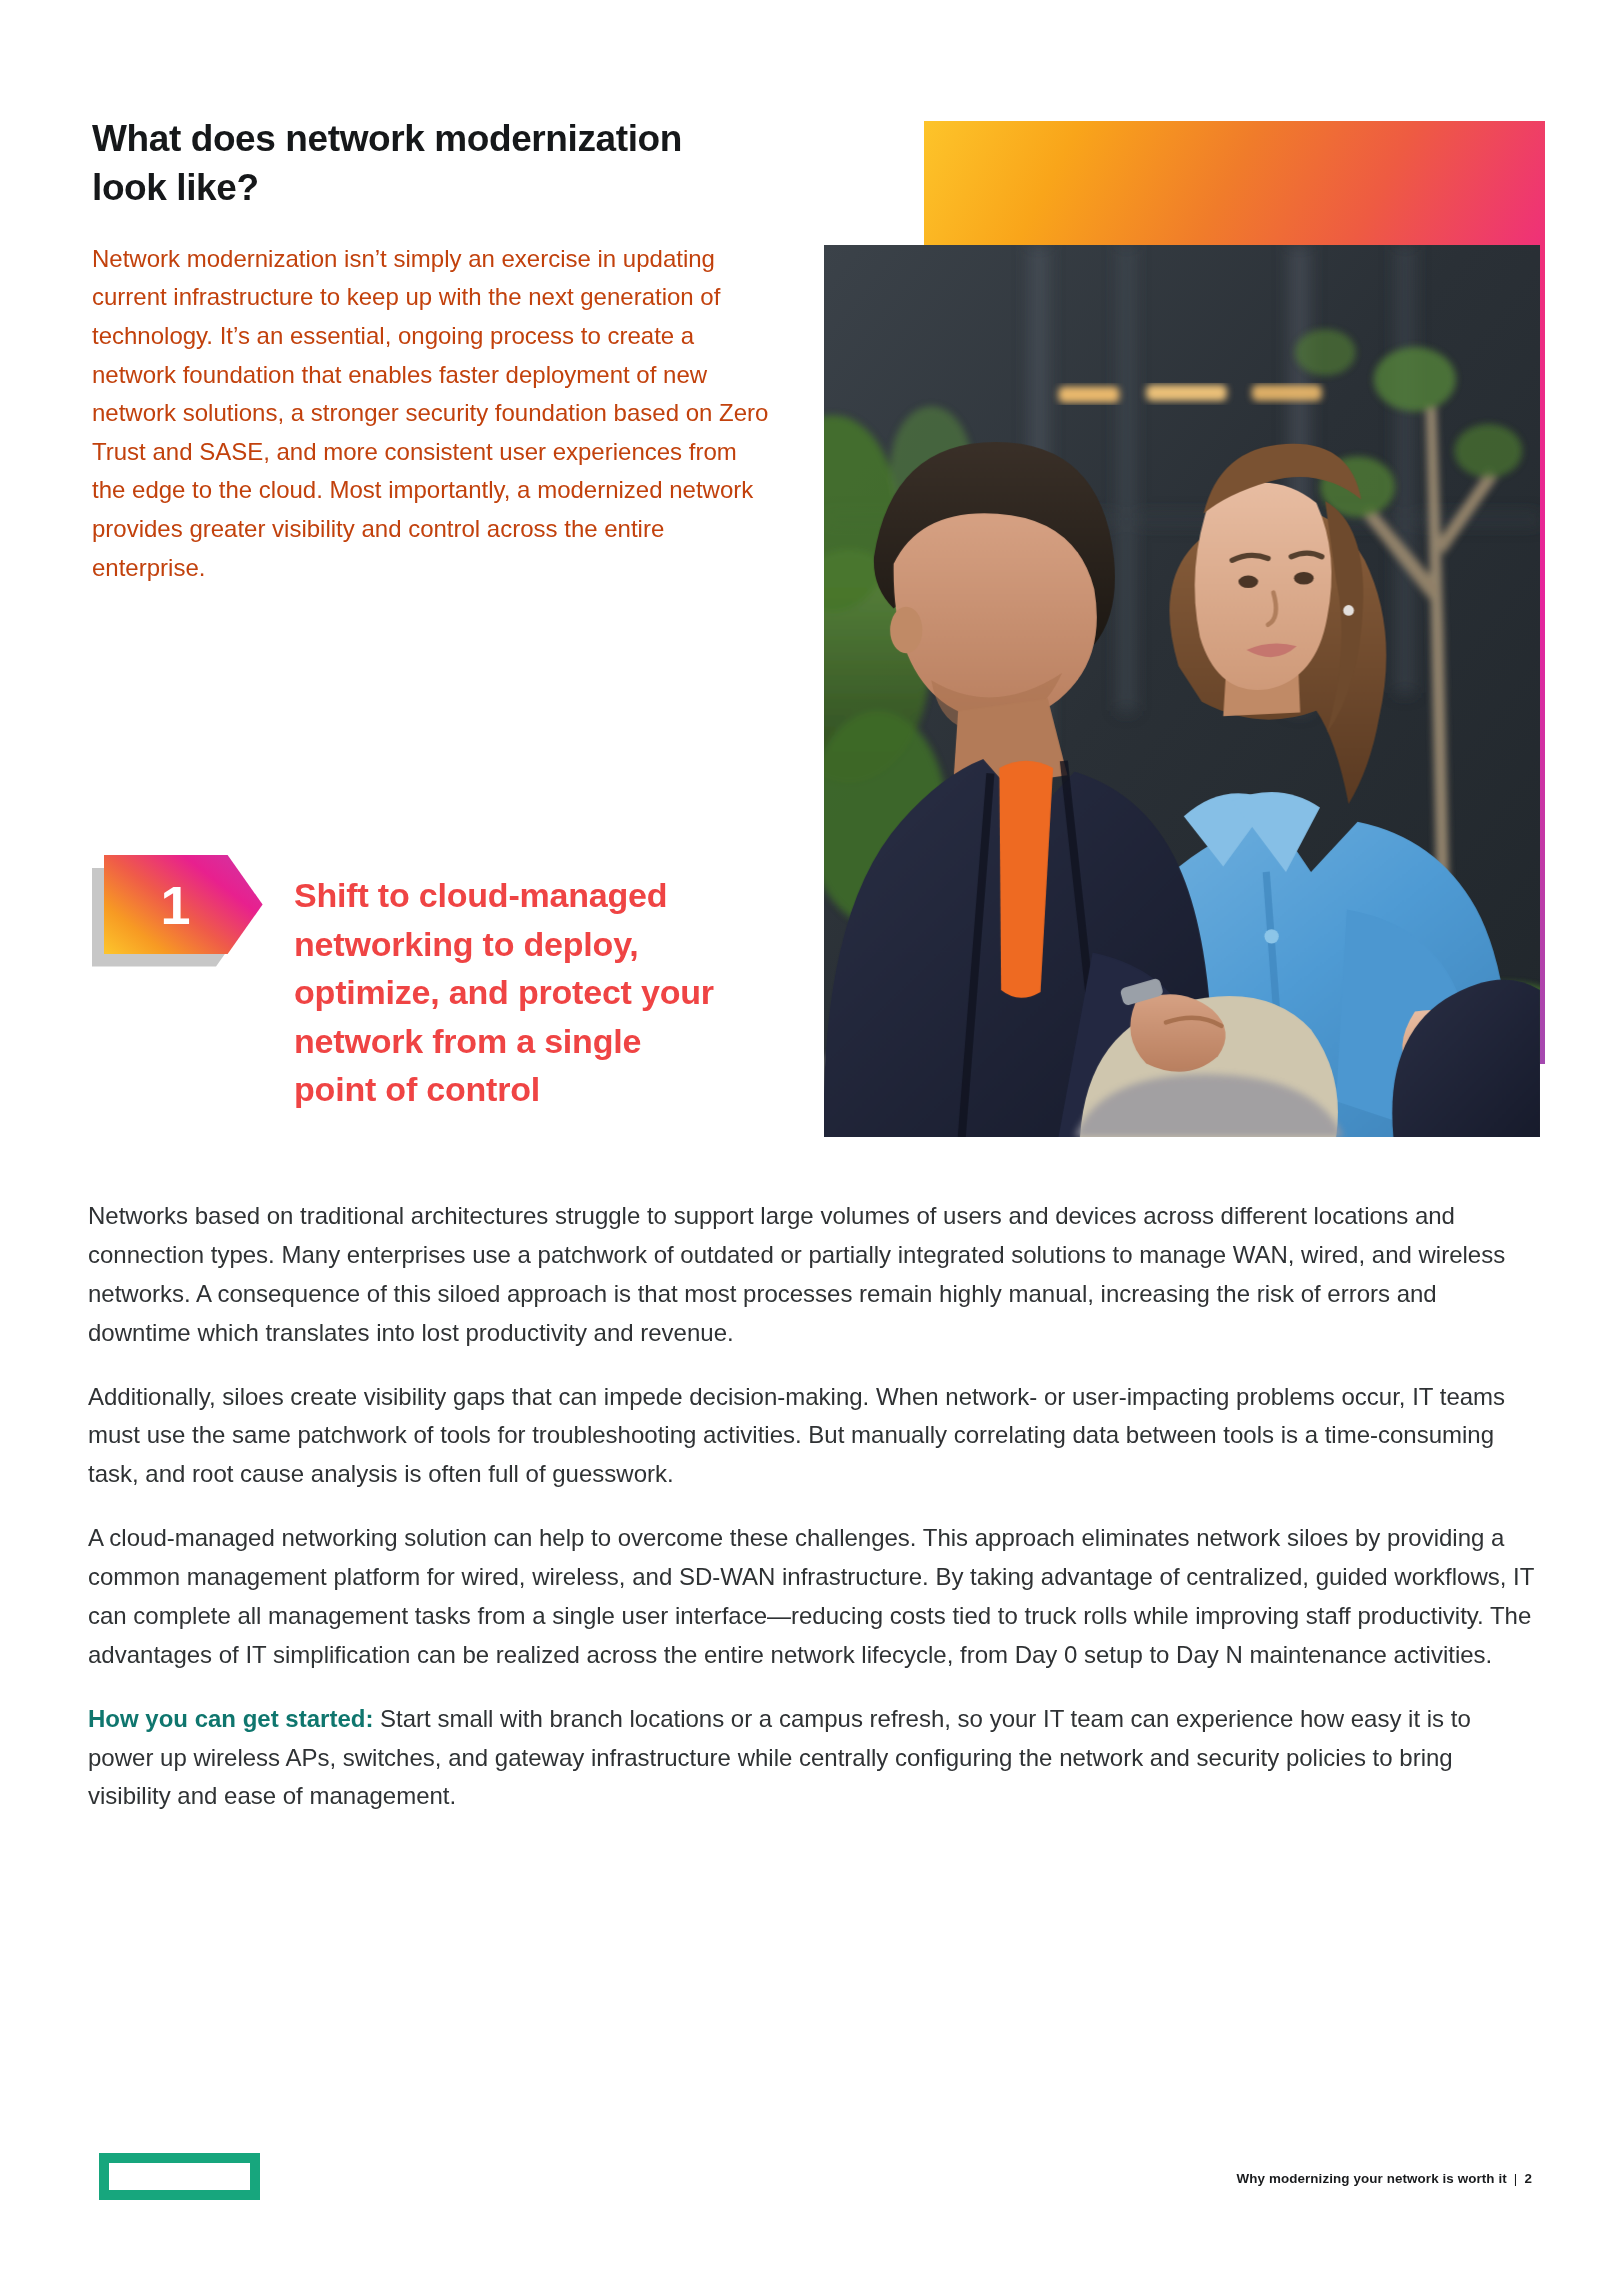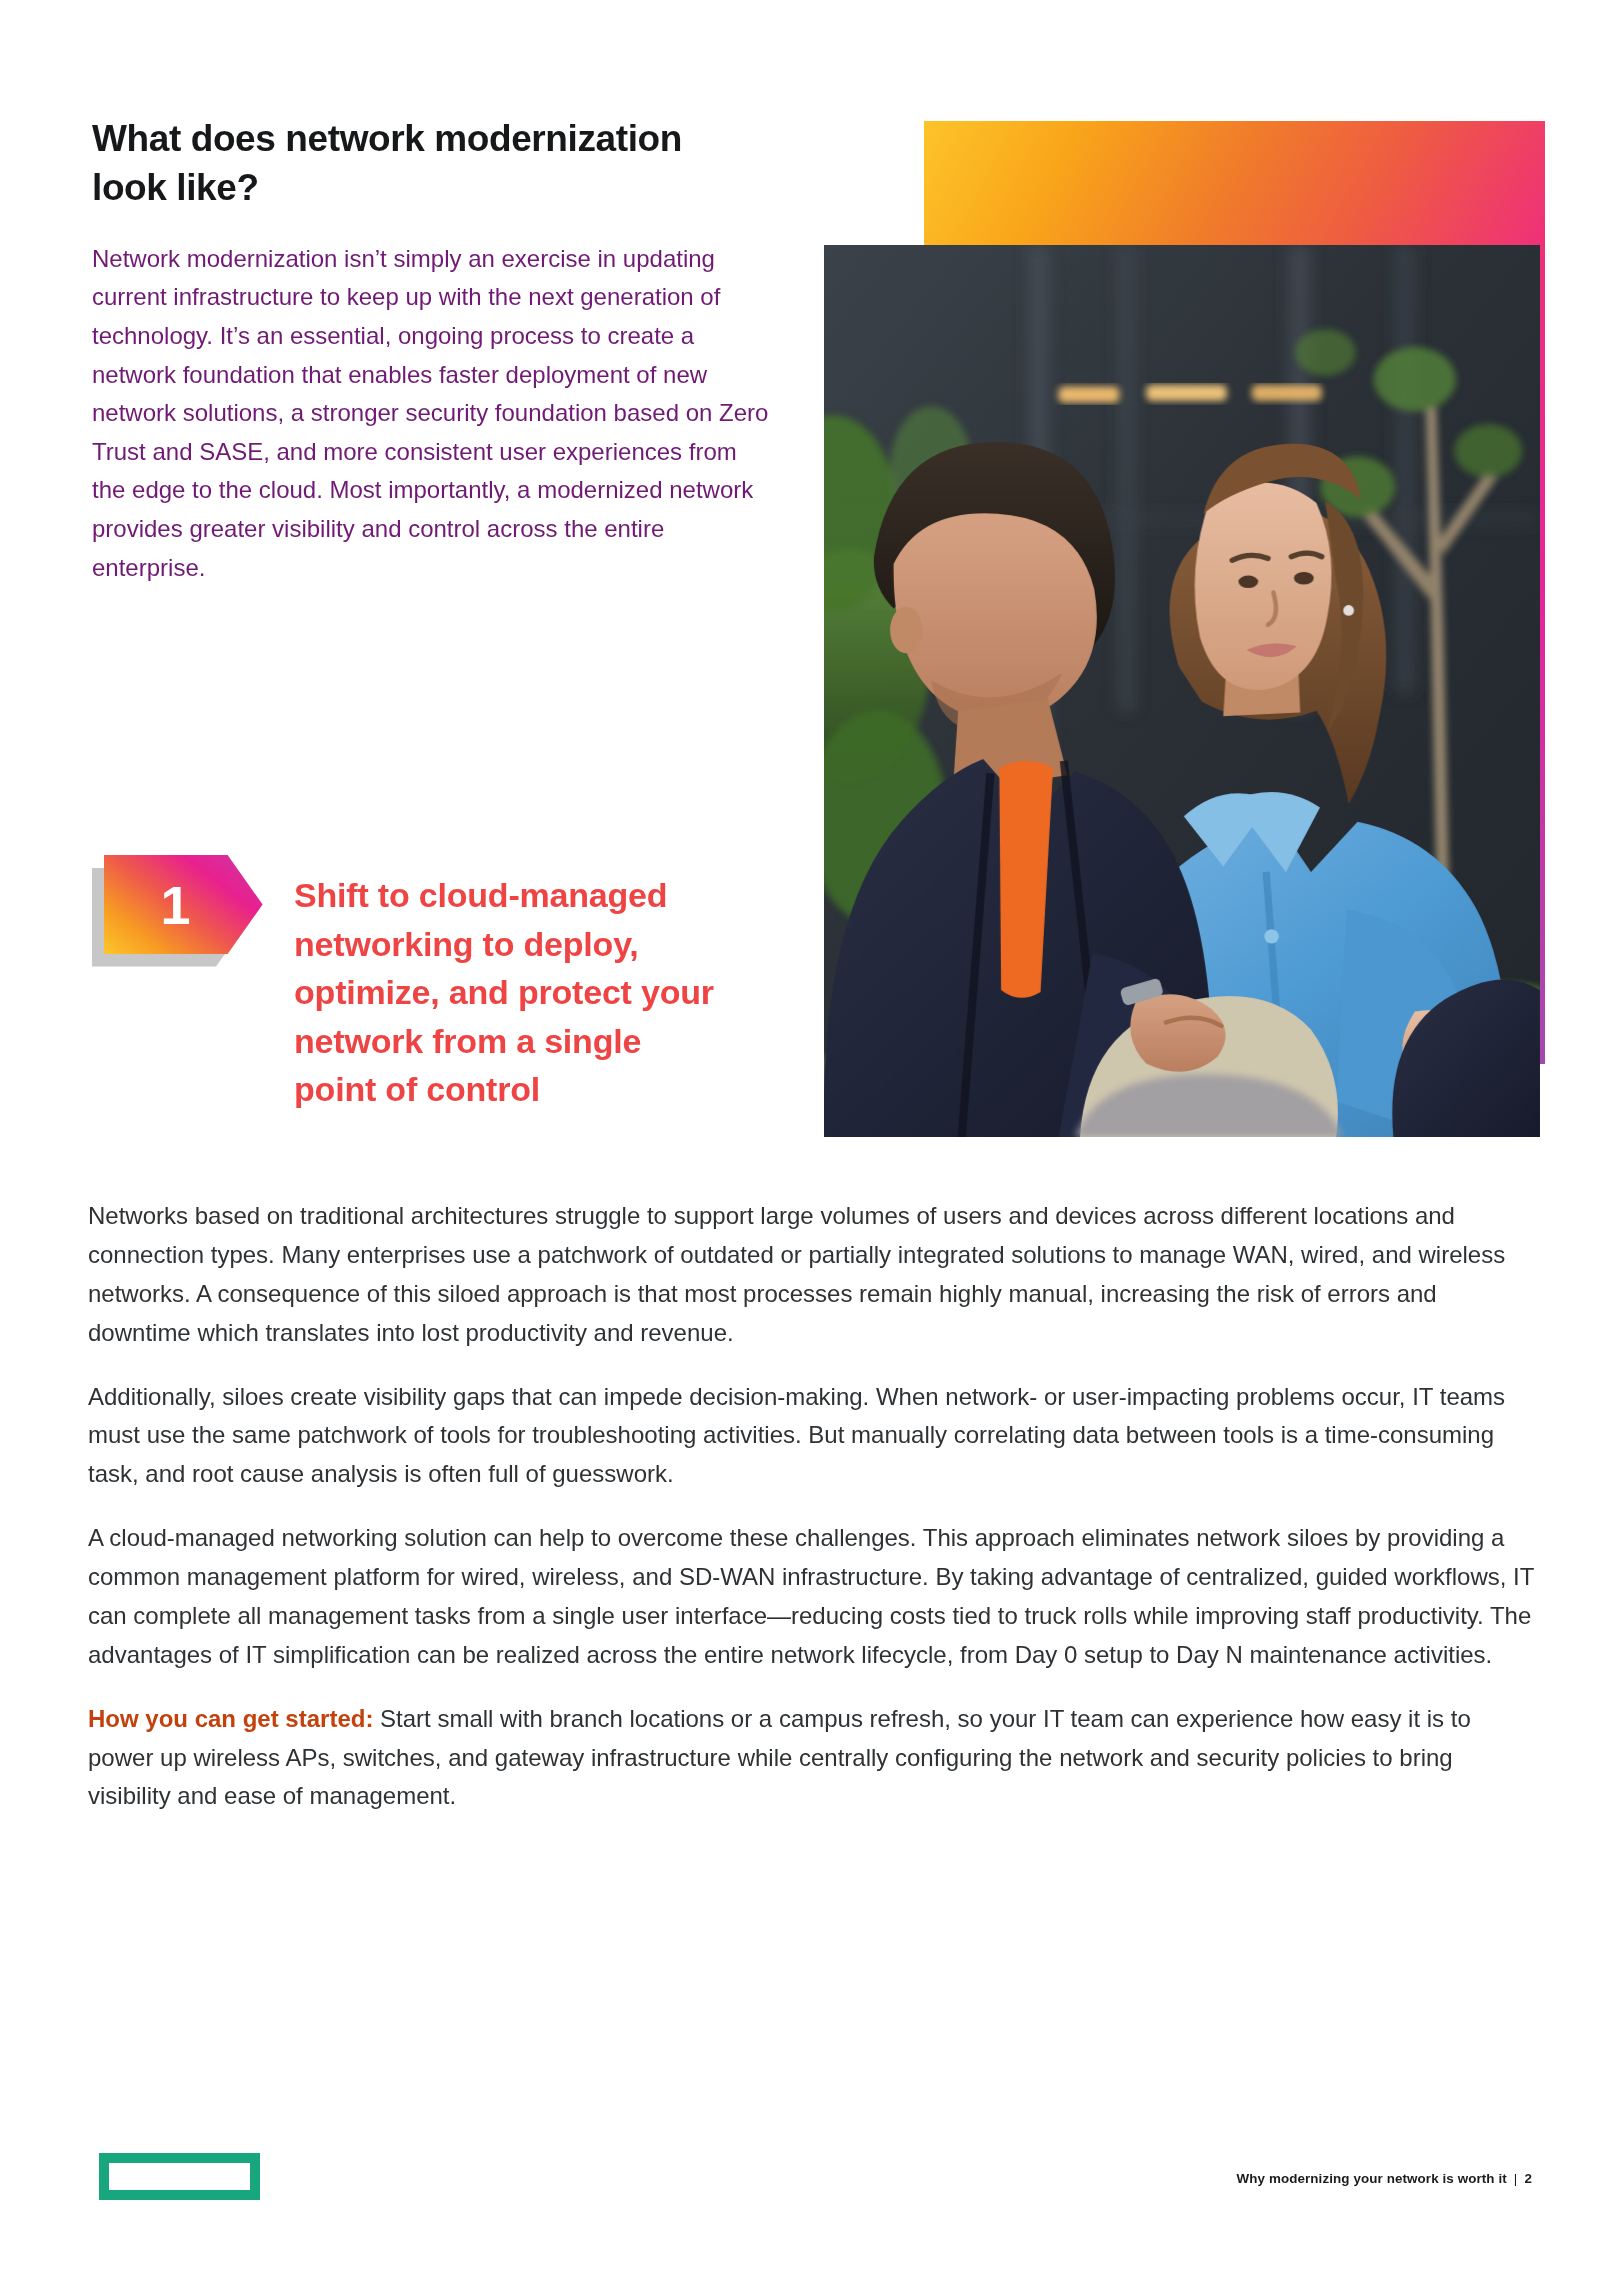--- a/index.html
+++ b/index.html
@@ -70,21 +70,21 @@
     font-weight: 700;
     letter-spacing: -0.4px;
     color: #16181a;
     margin-bottom: 27px;
     max-width: 627px;
   }
 
   p.col-para {
     font-size: 24px;
     line-height: 1.61;
-    color: #701a75;
+    color: #c2410c;
     font-weight: 400;
     margin-bottom: 23px;
     max-width: 681px;
   }
 
   
   .step {
     position: absolute;
     left: 92px;
     top: 855px;
@@ -157,21 +157,21 @@
   }
 
   p.body-para {
     font-size: 24px;
     line-height: 1.62;
     color: #2f3234;
     font-weight: 400;
     margin-bottom: 25px;
   }
 
-  p.body-para b { font-weight: 700; color: #c2410c; }
+  p.body-para b { font-weight: 700; color: #0f766e; }
 
   
   .footer {
     position: absolute;
     left: 0;
     top: 2149px;
     width: 1622px;
     height: 107px;
   }
 

